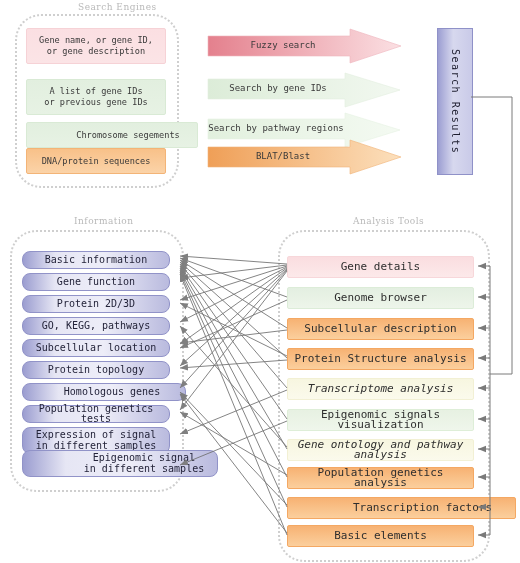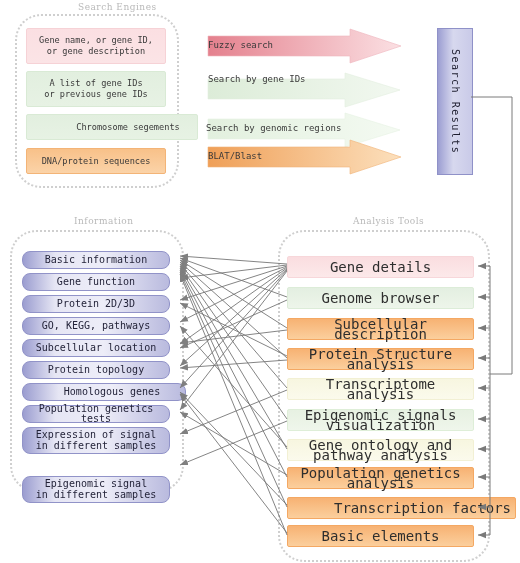--- a/index.html
+++ b/index.html
@@ -8,47 +8,47 @@
 
   .panel{position:absolute;border:2px dotted #cfcfcf;border-radius:26px;}
   .panel-title{position:absolute;font-family:"DejaVu Serif","Liberation Serif",serif;
        font-size:9px;color:#b9b9b9;letter-spacing:.5px;white-space:nowrap;}
 
   
   .se-box{position:absolute;left:26px;width:138px;display:flex;align-items:center;
       justify-content:center;text-align:center;font-size:8.6px;line-height:11px;
       color:#3a3a3a;border-radius:2px;}
   .se-pink{background:linear-gradient(180deg,#fbdfe2,#fbe4e6);border:1px solid #f6d2d6;}
-  .se-green{background:linear-gradient(180deg,#e2efdf,#e7f2e4);border:1px solid #d9ead5;}
+  .se-green{background:linear-gradient(180deg,#e2efdf,#e7f2e4);border:1px solid #d9ead5;margin-top:8px;}
   .se-orange{background:linear-gradient(180deg,#f8c189,#fbd3a8);border:1px solid #f3b477;}
   .arrow-label{position:absolute;font-size:9px;color:#3a3a3a;white-space:nowrap;
-      }
+      text-align:center;}
 
   
   .sr-box{position:absolute;left:437px;top:28px;width:34px;height:145px;
       background:linear-gradient(90deg,#9c9ed2,#d7d8ee 45%,#c9cae8);
       border:1px solid #8f91c8;display:flex;align-items:center;justify-content:center;}
   .sr-text{writing-mode:vertical-rl;text-orientation:mixed;font-size:10px;
       color:#1c1c2e;letter-spacing:1.5px;white-space:nowrap;}
 
   
   .info-box{position:absolute;left:22px;width:146px;display:flex;align-items:center;
       justify-content:center;text-align:center;font-size:10px;line-height:10.5px;
       color:#24243a;border-radius:8px;
       background:linear-gradient(90deg,#9b9dd0,#e6e6f4 22%,#ededf8 55%,#b9bade);
       border:1px solid #9193c8;}
 
   
   .tool-box{position:absolute;left:287px;width:185px;display:flex;align-items:center;
-      justify-content:center;text-align:center;font-size:14px;line-height:10.5px;
+      justify-content:center;text-align:center;font-size:11px;line-height:10.5px;
       color:#2e2e2e;border-radius:2px;}
   .t-pink{background:linear-gradient(180deg,#fadde0,#fce9ea);border:1px solid #f7d7da;}
   .t-green{background:linear-gradient(180deg,#e3efe1,#edf5ea);border:1px solid #dcecd8;}
   .t-orange{background:linear-gradient(180deg,#f7b273,#fbcf9d);border:1px solid #f4a863;}
-  .t-yellow{background:linear-gradient(180deg,#f7f6e0,#fbfaec);border:1px solid #f2f0d4;}
+  .t-yellow{background:linear-gradient(180deg,#f7f6e0,#fbfaec);border:1px solid #f2f0d4;font-style:italic;}
   .t-paleg{background:linear-gradient(180deg,#e7f1e2,#eff6eb);border:1px solid #deeed8;}
 
   svg.overlay{position:absolute;left:0;top:0;width:520px;height:563px;pointer-events:none;}
 </style>
 </head>
 <body>
 
 <div class="panel-title" style="left:78px;top:2px;">Search Engines</div>
 <div class="panel" style="left:15px;top:14px;width:160px;height:170px;"></div>
 
@@ -93,22 +93,22 @@
   <polygon points="208,36 350,36 350,29 401,46 350,63 350,56 208,56" fill="url(#gPink)" stroke="#efb5bd" stroke-width="0.6"></polygon>
 
   <polygon points="208,79 345,79 345,73 400,90 345,107 345,99 208,99" fill="url(#gGreen1)" stroke="#e2efdf" stroke-width="0.6"></polygon>
 
   <polygon points="208,119 345,119 345,113 400,130 345,147 345,139 208,139" fill="url(#gGreen2)" stroke="#e6f2e3" stroke-width="0.6"></polygon>
 
   <polygon points="208,147 350,147 350,140 401,157 350,174 350,167 208,167" fill="url(#gOrange)" stroke="#f0b478" stroke-width="0.6"></polygon>
 </svg>
 
 <div class="arrow-label" style="left:208px;top:40px;width:150px;">Fuzzy search</div>
-<div class="arrow-label" style="left:208px;top:74px;width:140px;">Search by gene IDs</div>
-<div class="arrow-label" style="left:206px;top:123px;width:140px;">Search by genomic regions</div>
+<div class="arrow-label" style="left:208px;top:83px;width:140px;">Search by gene IDs</div>
+<div class="arrow-label" style="left:206px;top:123px;width:140px;">Search by pathway regions</div>
 <div class="arrow-label" style="left:208px;top:151px;width:150px;">BLAT/Blast</div>
 
 <div class="sr-box">
   <span class="sr-text">Search Results</span>
 </div>
 
 <div class="panel-title" style="left:74px;top:216px;">Information</div>
 <div class="panel" style="left:10px;top:230px;width:170px;height:258px;"></div>
 
 <div class="info-box" style="top:251px;height:16px;">
@@ -132,21 +132,21 @@
 <div class="info-box" style="top:383px;height:16px;padding-left:16px;">
     <span>Homologous genes</span>
   </div>
 <div class="info-box" style="top:405px;height:16px;">
     <span>Population genetics tests</span>
   </div>
 <div class="info-box" style="top:427px;height:25px;">
     <span style="white-space:pre-line;">Expression of signal
 in different samples</span>
   </div>
-<div class="info-box" style="top:476px;height:25px;">
+<div class="info-box" style="top:450px;height:25px;padding-left:48px;">
     <span style="white-space:pre-line;">Epigenomic signal
 in different samples</span>
   </div>
 
 <div class="panel-title" style="left:353px;top:216px;">Analysis Tools</div>
 <div class="panel" style="left:278px;top:230px;width:208px;height:328px;"></div>
 
 <div class="tool-box t-pink" style="top:256px;height:20px;">
     <span>Gene details</span>
   </div>

